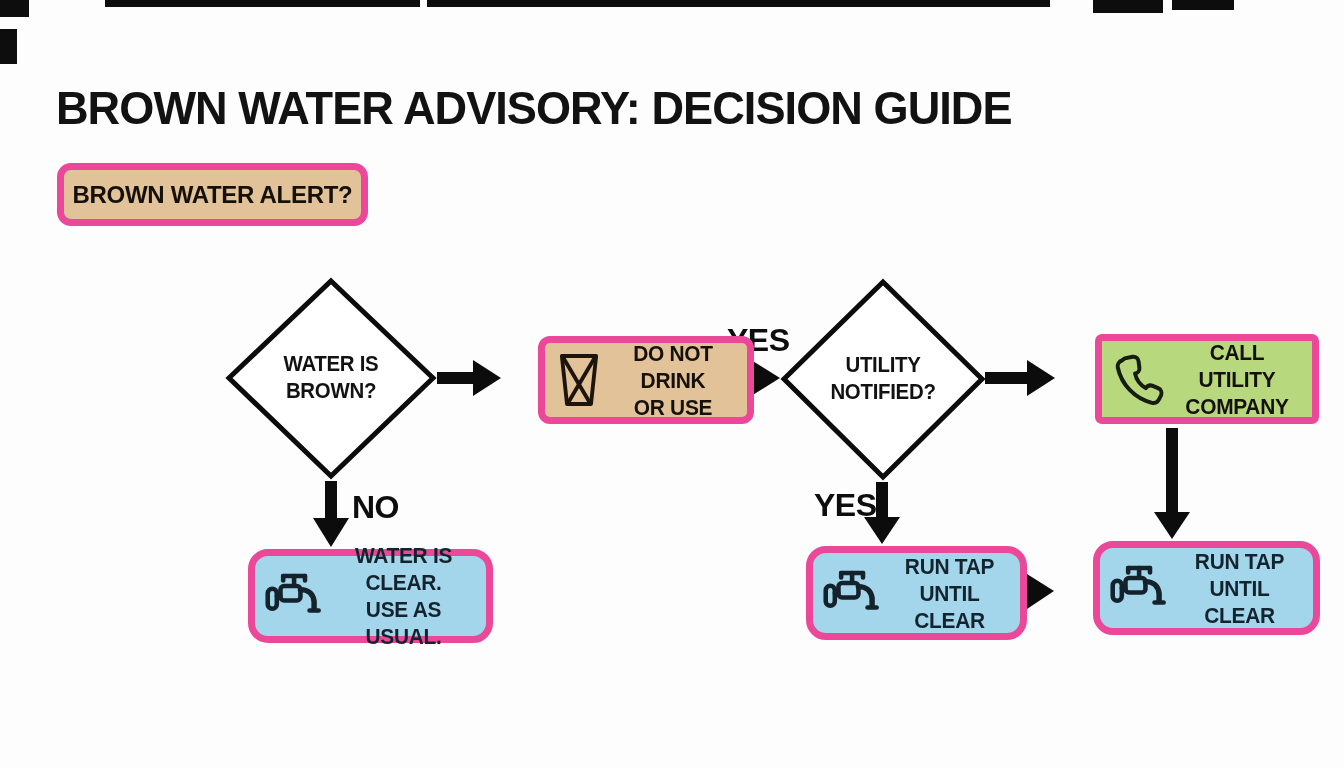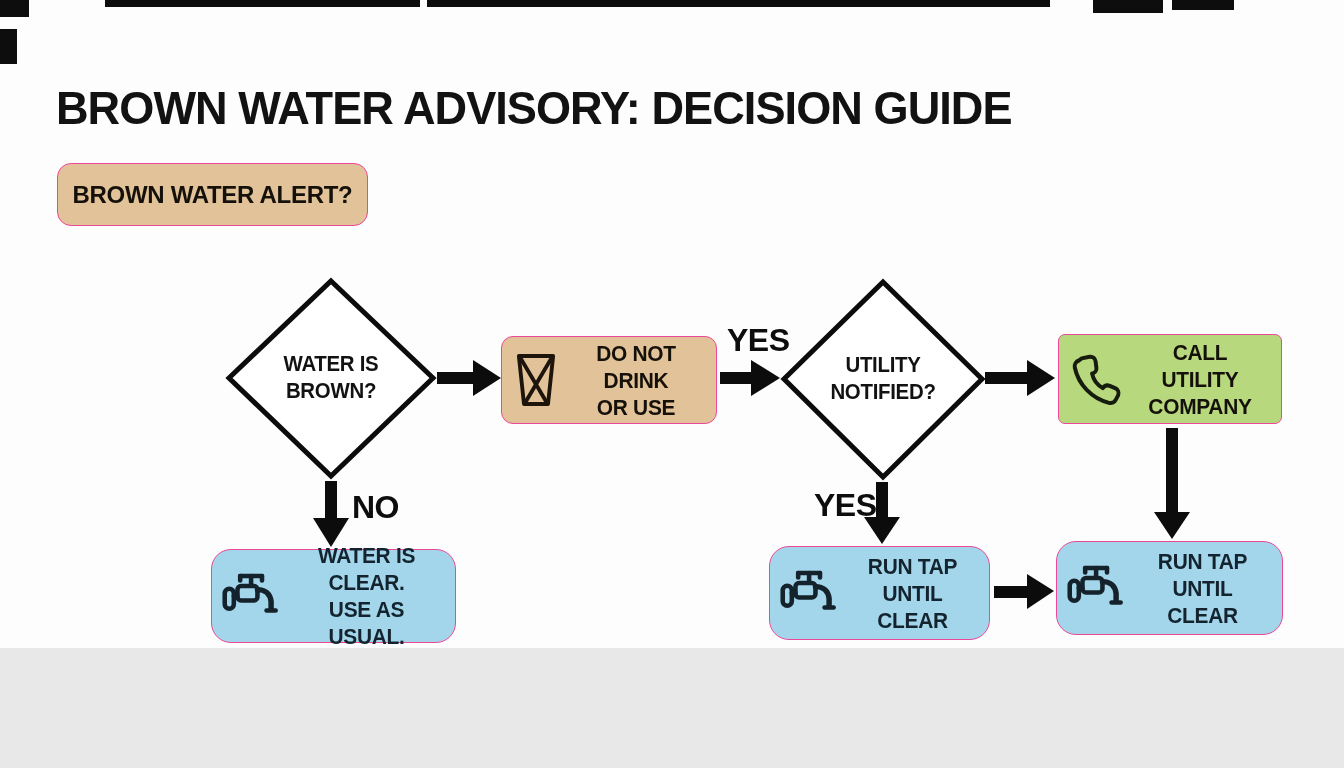--- a/index.html
+++ b/index.html
@@ -1,44 +1,44 @@
 <!DOCTYPE html>
 <html><head>
 <meta charset="utf-8">
 <style>
   html,body{margin:0;padding:0;background:#e8e8e8;}
   .stage{
-    position:relative;width:1344px;height:648px;background:#fdfdfd;
+    position:relative;width:1344px;height:768px;background:#fdfdfd;
     overflow:hidden;font-family:"Liberation Sans",sans-serif;
   }
   
   .artifact{position:absolute;background:#0d0d0d;}
   .art-bar1{left:105px;top:0;width:315px;height:7px;}
   .art-bar2{left:427px;top:0;width:623px;height:7px;}
   .art-blob1{left:1093px;top:0;width:70px;height:13px;}
   .art-blob2{left:1172px;top:0;width:62px;height:10px;}
   .art-corner1{left:0;top:0;width:29px;height:17px;}
   .art-corner2{left:0;top:29px;width:17px;height:35px;}
 
   .title{
     position:absolute;left:56px;top:80px;
     font-size:47px;font-weight:800;color:#121212;letter-spacing:-1px;
     transform:scaleX(.96);transform-origin:left center;white-space:nowrap;
   }
 
   .node{
-    position:absolute;box-sizing:border-box;border:1px solid #ec4899;
+    position:absolute;box-sizing:border-box;border:7px solid #ec4899;
     display:flex;align-items:center;color:#15110a;
   }
   .start-node{
     left:57px;top:163px;width:311px;height:63px;border-radius:14px;
     background:#e2c298;justify-content:center;
     font-size:24px;font-weight:700;letter-spacing:-0.3px;
   }
-  .action{gap:6px;padding:0 10px;}
+  .action{gap:6px;padding:0 10px;margin-left:37px;}
   .tan{background:#e2c298;}
   .green{background:#b8d87e;}
   .blue{background:#a4d6eb;color:#13242f;}
   .do-not-drink{left:501px;top:336px;width:216px;height:88px;border-radius:12px;}
   .call-utility{left:1058px;top:334px;width:224px;height:90px;border-radius:7px;}
   .water-clear{left:211px;top:549px;width:245px;height:94px;border-radius:20px;}
   .run-tap-mid{left:769px;top:546px;width:221px;height:94px;border-radius:20px;}
   .run-tap-right{left:1056px;top:541px;width:227px;height:94px;border-radius:20px;}
 
   .node-text{

